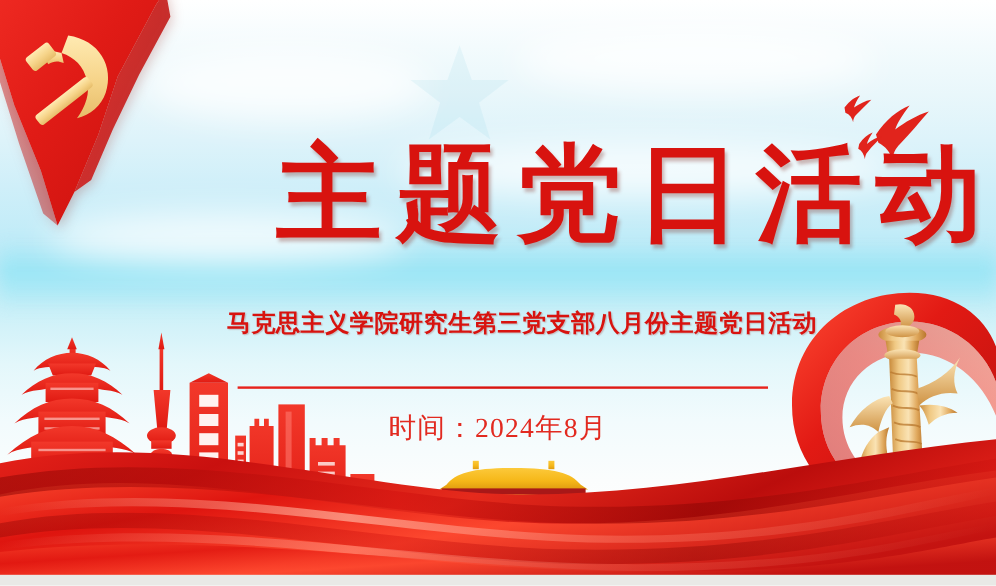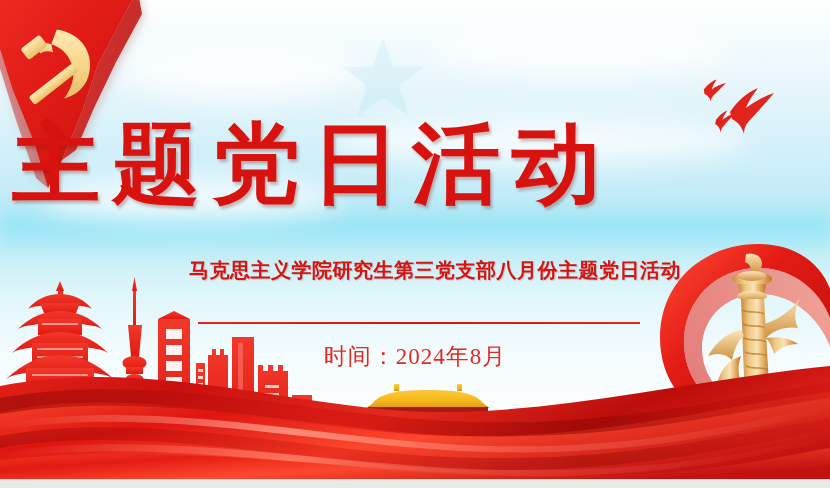--- a/index.html
+++ b/index.html
@@ -57,22 +57,22 @@
     position:absolute;left:-10px;top:-8px;width:180px;height:200px;
     filter:drop-shadow(2px 3px 5px rgba(140,20,10,.25));
   }
 
   
   .birds{position:absolute;left:700px;top:72px;width:100px;height:70px;}
 
   
   .title{
     position:absolute;left:0;right:0;top:120px;
-    text-align:left;
-    font-family:Liberation Sans, sans-serif;
+    text-align:right;
+    font-family:Liberation Serif, serif;
     font-size:88px;line-height:1;
     font-weight:700;
     color:#d8130f;
     letter-spacing:12px;
     text-indent:12px;
     text-shadow:2px 3px 3px rgba(120,30,20,.30);
     white-space:nowrap;
   }
 
   .subtitle{

